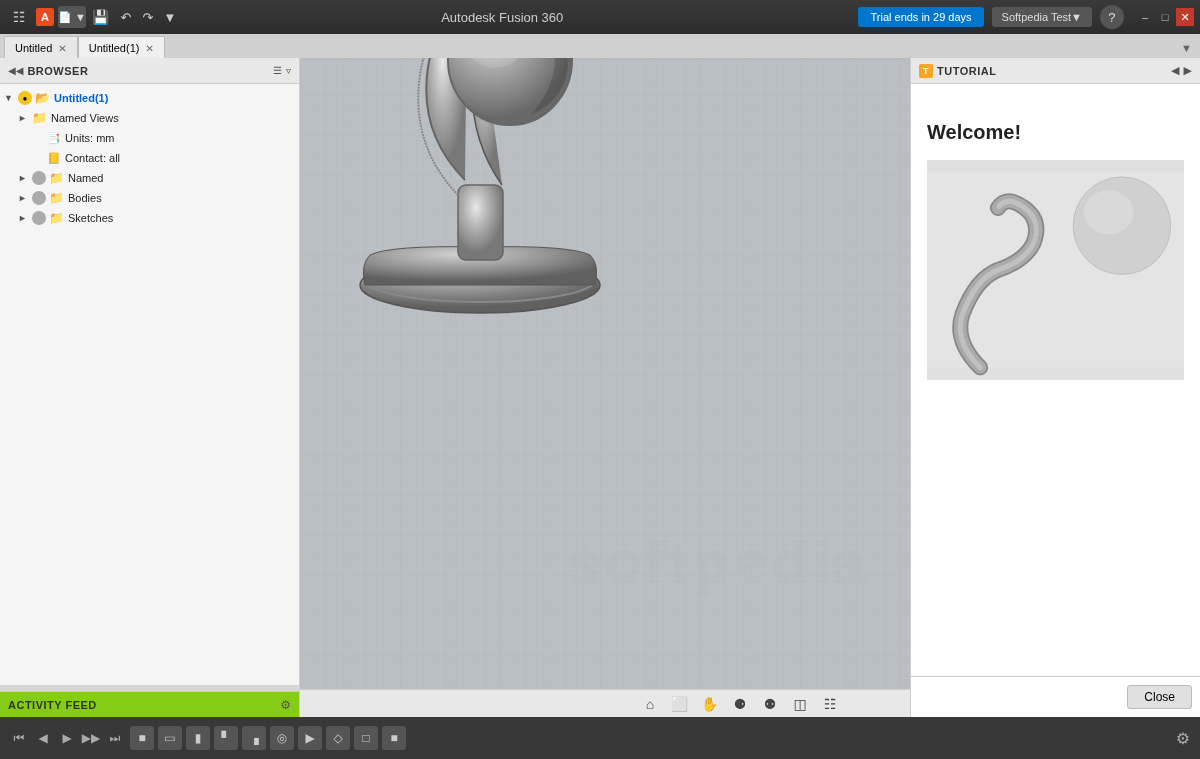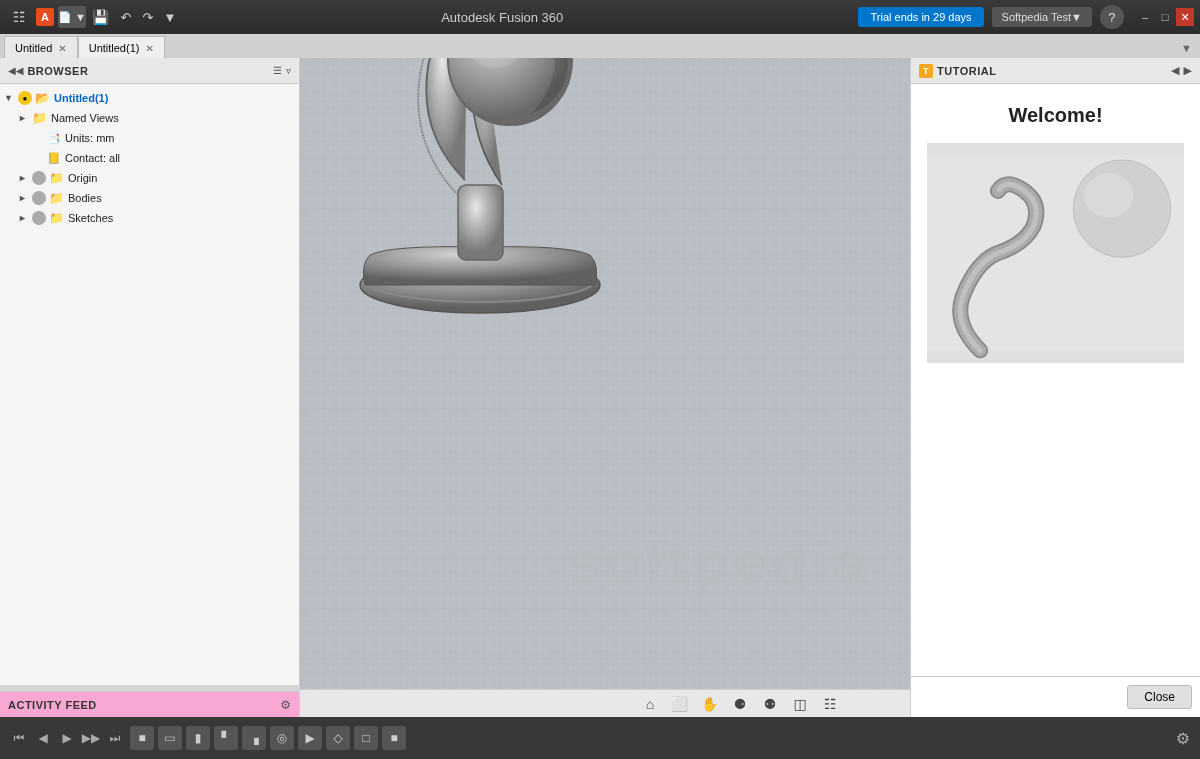--- a/index.html
+++ b/index.html
@@ -35,21 +35,21 @@
     .tree-icon { width: 16px; height: 16px; margin-right: 3px; display: flex; align-items: center; justify-content: center; font-size: 11px; }
     .tree-label { font-size: 11px; color: #222; }
     .tree-label.active { color: #0066cc; font-weight: 600; }
     .tree-visibility { width: 14px; height: 14px; border-radius: 50%; background: #f5c518; margin-right: 3px; display: flex; align-items: center; justify-content: center; font-size: 8px; }
     .tree-indent-1 { padding-left: 18px; }
     .tree-indent-2 { padding-left: 32px; }
     .folder-icon { color: #d4a017; font-size: 12px; }
     .doc-icon { color: #aaa; font-size: 11px; }
 
     
-    #activity-feed { position: absolute; left: 0; bottom: 42px; width: 300px; height: 26px; background: #f9a8d4; border-top: 1px solid #ccc; border-right: 1px solid #ccc; display: flex; align-items: center; justify-content: space-between; padding: 0 8px; }
+    #activity-feed { position: absolute; left: 0; bottom: 42px; width: 300px; height: 26px; background: #84cc16; border-top: 1px solid #ccc; border-right: 1px solid #ccc; display: flex; align-items: center; justify-content: space-between; padding: 0 8px; }
     #activity-label { font-size: 11px; font-weight: 600; color: #333; letter-spacing: 0.5px; }
 
     
     #viewport { position: absolute; left: 300px; top: 58px; width: 880px; height: calc(759px - 58px - 42px); background: #c8c8c8; overflow: hidden; }
     #viewport-grid { width: 100%; height: 100%; background:
       linear-gradient(rgba(180,180,180,0.5) 1px, transparent 1px),
       linear-gradient(90deg, rgba(180,180,180,0.5) 1px, transparent 1px),
       linear-gradient(rgba(200,200,200,0.3) 1px, transparent 1px),
       linear-gradient(90deg, rgba(200,200,200,0.3) 1px, transparent 1px),
       #b8bec4;
@@ -63,21 +63,21 @@
     
     #bottom-toolbar { position: absolute; left: 300px; bottom: 42px; width: 880px; height: 28px; background: #e8e8e8; border-top: 1px solid #ccc; display: flex; align-items: center; justify-content: center; gap: 8px; }
     .bottom-tool-btn { width: 22px; height: 22px; display: flex; align-items: center; justify-content: center; cursor: pointer; color: #444; font-size: 14px; }
 
     
     #tutorial-panel { position: absolute; right: 0; top: 58px; width: 290px; height: calc(759px - 58px - 42px); background: white; border-left: 1px solid #ccc; display: flex; flex-direction: column; z-index: 10; }
     #tutorial-header { display: flex; align-items: center; justify-content: space-between; padding: 4px 8px; background: #e8e8e8; border-bottom: 1px solid #ccc; height: 26px; }
     #tutorial-title { font-size: 11px; font-weight: 600; color: #333; letter-spacing: 0.5px; display: flex; align-items: center; gap: 4px; }
     .tut-icon { width: 14px; height: 14px; background: #f5a623; border-radius: 2px; display: flex; align-items: center; justify-content: center; font-size: 9px; color: white; }
     #tutorial-content { flex: 1; overflow-y: auto; padding: 20px 16px; }
-    #tutorial-welcome { font-size: 20px; font-weight: bold; text-align: center; color: #222; margin-bottom: 16px; }
+    #tutorial-welcome { font-size: 20px; font-weight: bold; text-align: left; color: #222; margin-bottom: 16px; margin-top: 17px; }
     #tutorial-desc { font-size: 13px; color: #444; text-align: center; line-height: 1.5; }
     #tutorial-image { width: 100%; height: 220px; background: #e0e0e0; margin-top: 16px; overflow: hidden; position: relative; }
     #tutorial-footer { padding: 8px; display: flex; justify-content: flex-end; border-top: 1px solid #ccc; }
     #close-btn { padding: 4px 16px; background: #e0e0e0; border: 1px solid #bbb; border-radius: 3px; cursor: pointer; font-size: 12px; }
 
     
     #status-bar { position: absolute; bottom: 0; left: 0; width: 100%; height: 42px; background: #383838; display: flex; align-items: center; justify-content: space-between; padding: 0 10px; }
     .status-left { display: flex; align-items: center; gap: 6px; }
     .playback-btn { width: 18px; height: 18px; display: flex; align-items: center; justify-content: center; color: #aaa; font-size: 12px; cursor: pointer; }
     .timeline-area { display: flex; gap: 4px; }
@@ -271,21 +271,21 @@
     <div class="tree-item tree-indent-2">
       <span class="tree-expand" style="width:14px;"></span>
       <span class="tree-icon doc-icon">📒</span>
       <span class="tree-label">Contact: all</span>
     </div>
 
     <div class="tree-item tree-indent-1">
       <span class="tree-expand">►</span>
       <span class="tree-visibility" style="background:#aaa;width:14px;height:14px;border-radius:50%;margin-right:3px;"></span>
       <span class="tree-icon folder-icon">📁</span>
-      <span class="tree-label">Origin</span>
+      <span class="tree-label">Named</span>
     </div>
 
     <div class="tree-item tree-indent-1">
       <span class="tree-expand">►</span>
       <span class="tree-visibility" style="background:#aaa;width:14px;height:14px;border-radius:50%;margin-right:3px;"></span>
       <span class="tree-icon folder-icon">📁</span>
       <span class="tree-label">Bodies</span>
     </div>
 
     <div class="tree-item tree-indent-1">

